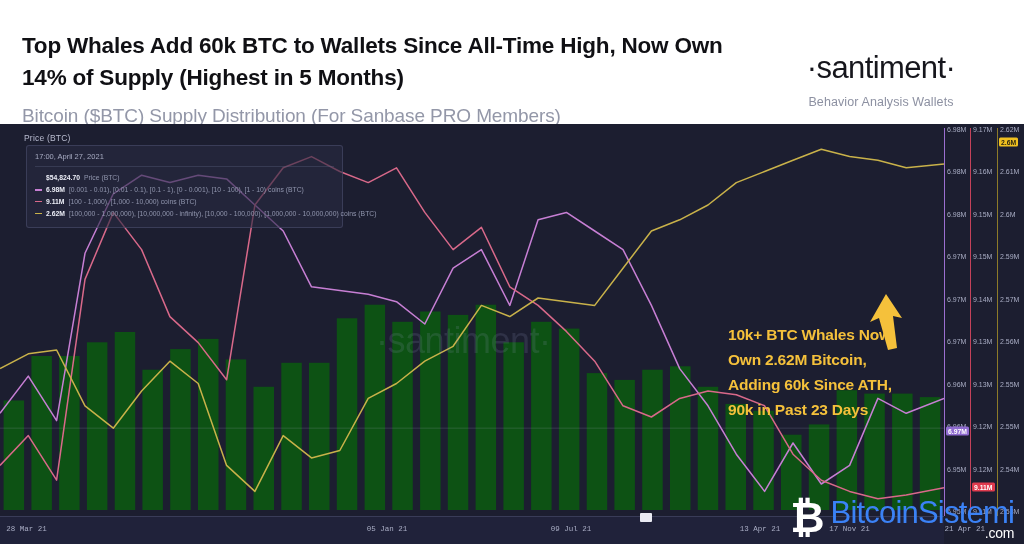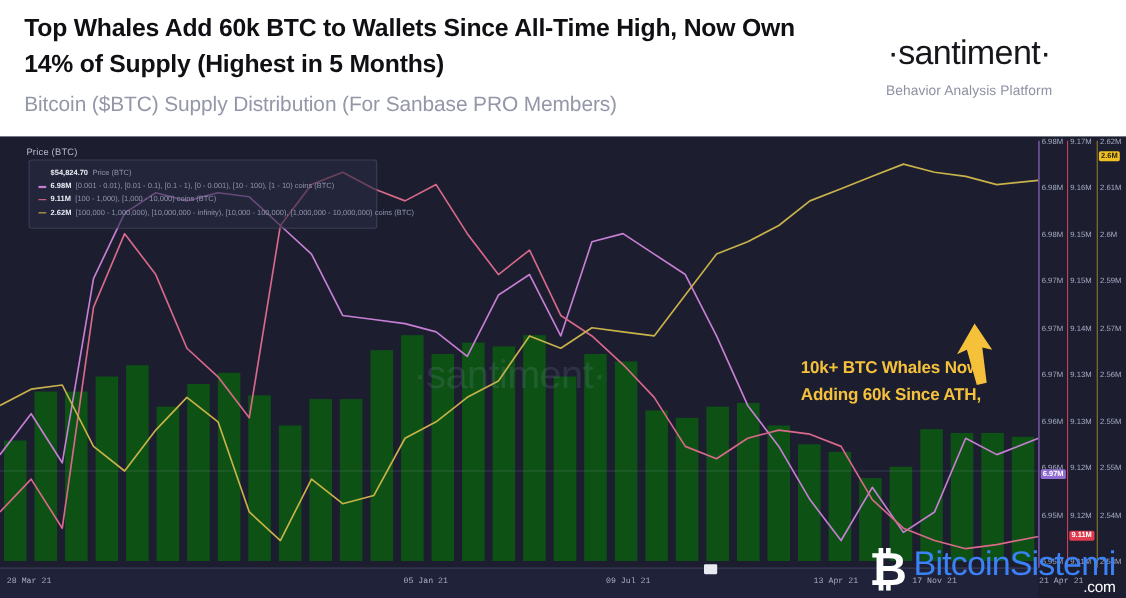--- a/index.html
+++ b/index.html
@@ -8,21 +8,21 @@
     font-family:"Liberation Sans", sans-serif;
     background:#ffffff;
   }
   .page { position:relative; width:1024px; height:544px; }
 
   
   .header {
     position:absolute; left:0; top:0; width:1024px; height:124px;
     background:#ffffff;
     display:flex; align-items:flex-start; justify-content:space-between;
-    padding:10px 18px 0 22px;
+    padding:30px 18px 0 22px;
   }
   .head-left { width:730px; }
   .head-title {
     font-size:22.5px; font-weight:bold; color:#101014;
     line-height:1.42; letter-spacing:-0.2px;
   }
   .head-sub {
     margin-top:10px; font-size:19px; color:#9397a8; line-height:1.3;
     letter-spacing:-0.1px;
   }
@@ -135,21 +135,21 @@
 
 <div class="page">
 
   <div class="header">
     <div class="head-left">
       <div class="head-title">Top Whales Add 60k BTC to Wallets Since All-Time High, Now Own 14% of Supply (Highest in 5 Months)</div>
       <div class="head-sub">Bitcoin ($BTC) Supply Distribution (For Sanbase PRO Members)</div>
     </div>
     <div class="head-right">
       <div class="brand">·santiment·</div>
-      <div class="brand-tag">Behavior Analysis Platform</div>
+      <div class="brand-tag">Behavior Analysis Wallets</div>
     </div>
   </div>
 
   <div class="chart">
 
     <div class="plot">
       <svg id="plot-svg" width="944" height="372">
           <rect x="3.6" y="262.5" width="20.5" height="109.5" fill="#0d5214"></rect>
           <rect x="31.4" y="218.0" width="20.5" height="154.0" fill="#0d5214"></rect>
           <rect x="59.1" y="218.0" width="20.5" height="154.0" fill="#0d5214"></rect>
@@ -188,21 +188,23 @@
           <path d="M0.0 275.3 L28.3 238.1 L56.6 282.7 L85.0 115.3 L113.3 55.8 L141.6 37.2 L169.9 44.6 L198.2 37.2 L226.6 40.9 L254.9 67.0 L283.2 93.0 L311.5 148.8 L339.8 152.5 L368.2 156.2 L396.5 163.7 L424.8 186.0 L453.1 130.2 L481.4 111.6 L509.8 167.4 L538.1 81.8 L566.4 74.4 L594.7 93.0 L623.0 111.6 L651.4 167.4 L679.7 230.6 L708.0 267.8 L736.3 316.2 L764.6 353.4 L793.0 305.0 L821.3 346.0 L849.6 327.4 L877.9 260.4 L906.2 275.3 L944.0 260.4" fill="none" stroke="#c77fd4" stroke-width="1.5" stroke-linejoin="round"></path>
           <path d="M0.0 327.4 L28.3 297.6 L56.6 342.2 L85.0 141.4 L113.3 74.4 L141.6 111.6 L169.9 178.6 L198.2 204.6 L226.6 241.8 L254.9 67.0 L283.2 29.8 L311.5 18.6 L339.8 33.5 L368.2 44.6 L396.5 29.8 L424.8 74.4 L453.1 111.6 L481.4 89.3 L509.8 148.8 L538.1 167.4 L566.4 193.4 L594.7 223.2 L623.0 267.8 L651.4 279.0 L679.7 260.4 L708.0 253.0 L736.3 256.7 L764.6 267.8 L793.0 316.2 L821.3 342.2 L849.6 353.4 L877.9 360.8 L906.2 357.1 L944.0 349.7" fill="none" stroke="#d9698a" stroke-width="1.5" stroke-linejoin="round"></path>
           <path d="M0.0 230.6 L28.3 215.8 L56.6 212.0 L85.0 267.8 L113.3 290.2 L141.6 253.0 L169.9 223.2 L198.2 245.5 L226.6 327.4 L254.9 353.4 L283.2 297.6 L311.5 319.9 L339.8 312.5 L368.2 260.4 L396.5 245.5 L424.8 223.2 L453.1 208.3 L481.4 167.4 L509.8 178.6 L538.1 160.0 L566.4 163.7 L594.7 167.4 L623.0 130.2 L651.4 93.0 L679.7 81.8 L708.0 67.0 L736.3 44.6 L764.6 33.5 L793.0 22.3 L821.3 11.2 L849.6 18.6 L877.9 22.3 L906.2 29.8 L944.0 26.0" fill="none" stroke="#c9b24a" stroke-width="1.5" stroke-linejoin="round"></path>
         </svg>
     </div>
 
     <div class="wm-sant">·santiment·</div>
 
     <div class="annot">
       <div>10k+ BTC Whales Now</div>
+      <div>Own 2.62M Bitcoin,</div>
       <div>Adding 60k Since ATH,</div>
+      <div>90k in Past 23 Days</div>
     </div>
     <svg class="annot-arrow" width="40" height="60" viewBox="0 0 40 60">
       <path d="M22 58 L13 26 L4 30 L20 2 L36 26 L27 24 L31 56 Z" fill="#f5c13b"></path>
     </svg>
 
     <div class="xaxis">
       <div id="xticks">
           <div class="xtick" style="left: 2.8%;">28 Mar 21</div>
           <div class="xtick" style="left: 21%; margin-top: 32px;">01 Apr 21</div>
           <div class="xtick" style="left: 41%;">05 Jan 21</div>
@@ -257,20 +259,21 @@
           <div class="ybadge" style="top: 17.58px; background: rgb(240, 192, 32); color: rgb(42, 37, 18);">2.6M</div>
         </div>
     </div>
 
     <div class="scrollbar"></div>
   </div>
 
   <div class="tab-price">Price (BTC)</div>
 
   <div class="legend">
+    <div class="legend-date">17:00, April 27, 2021</div>
     <div id="legend-rows">
         <div class="legend-row">
           <span class="lg-spacer"></span>
           <span class="lg-val">$54,824.70</span>
           <span class="lg-desc">Price (BTC)</span>
         </div>
         <div class="legend-row">
           <span class="lg-dash" style="background: rgb(199, 127, 212);"></span>
           <span class="lg-val">6.98M</span>
           <span class="lg-desc">[0.001 - 0.01), [0.01 - 0.1), [0.1 - 1), [0 - 0.001), [10 - 100), [1 - 10) coins (BTC)</span>

